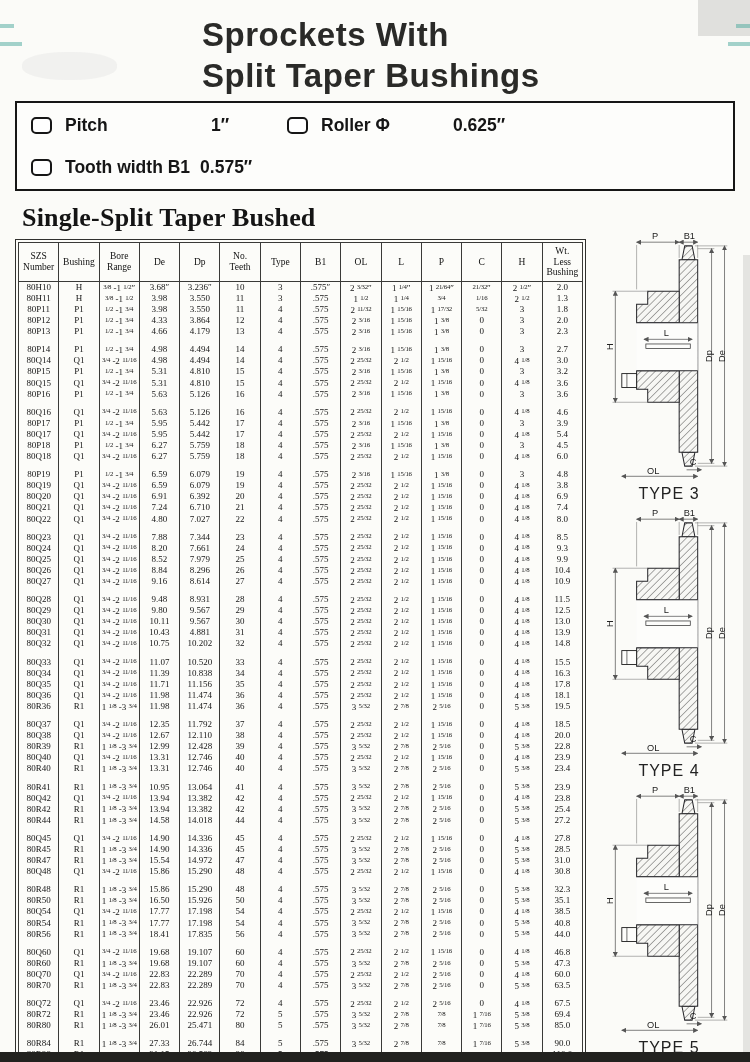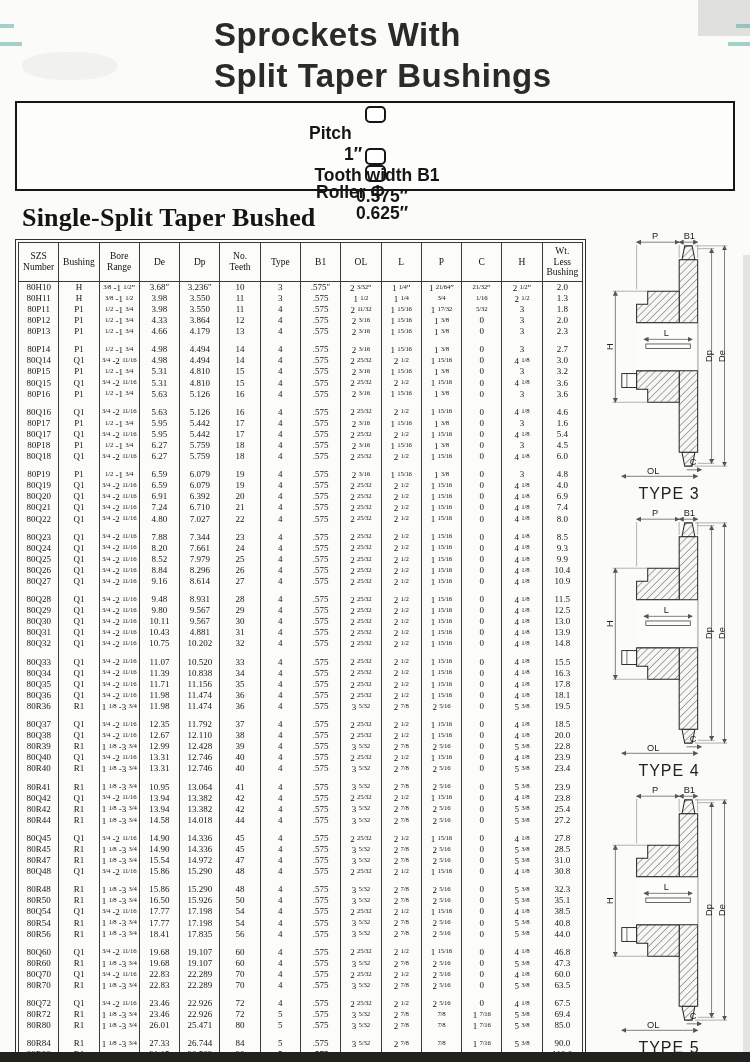--- a/index.html
+++ b/index.html
@@ -13,27 +13,27 @@
   .smudge      { position:absolute; left:22px; top:52px; width:95px; height:28px; background:#ededeb; border-radius:45%; opacity:.7; }
   .acc { position:absolute; height:4px; background:#49a79b; opacity:.5; }
   .acc.a1 { left:0; top:24px; width:14px; }
   .acc.a2 { left:0; top:42px; width:22px; }
   .acc.a3 { right:0; top:24px; width:14px; }
   .acc.a4 { right:0; top:42px; width:22px; }
   .bottom-bar { position:absolute; left:0; right:0; bottom:0; height:10px; background:#22221f; }
 
   
   .title { position:absolute; left:202px; top:14px; font-size:33px; font-weight:bold;
-           color:#2a2a28; line-height:41px; letter-spacing:.5px;margin-left:12px; }
+           color:#2a2a28; line-height:41px; letter-spacing:.5px; }
 
   
   .spec-box { position:absolute; left:15px; top:101px; width:716px; height:86px;
               border:2px solid #161616; background:#fdfdfb; }
   .spec-row { display:flex; align-items:center; height:39px; padding-left:14px; margin-top:3px;
-              font-weight:bold; font-size:17.5px; color:#161616;flex-direction:column; }
+              font-weight:bold; font-size:17.5px; color:#161616; }
   .cb { width:17px; height:13px; border:2px solid #161616; border-radius:5px;
         margin-right:13px; flex:none; background:#fff; }
   .w-l1 { width:146px; } .w-v1 { width:76px; } .w-l2 { width:132px; }
   .m-r { margin-right:10px; }
 
   
   .section { position:absolute; left:14px; top:195px; margin:8px;
              font-family:"Liberation Serif", serif; font-size:26px; font-weight:bold;
              color:#141414; letter-spacing:.2px; }
 
@@ -332,21 +332,21 @@
           <td>5.95</td>
           <td>5.442</td>
           <td>17</td>
           <td>4</td>
           <td>.575</td>
           <td>2 <span class="fr">3/16</span></td>
           <td>1 <span class="fr">15/16</span></td>
           <td>1 <span class="fr">3/8</span></td>
           <td>0</td>
           <td>3</td>
-          <td>1.6</td>
+          <td>3.9</td>
         </tr>
         <tr>
           <td>80Q17</td>
           <td>Q1</td>
           <td><span class="fr">3/4</span> -2 <span class="fr">11/16</span></td>
           <td>5.95</td>
           <td>5.442</td>
           <td>17</td>
           <td>4</td>
           <td>.575</td>
@@ -428,21 +428,21 @@
           <td>6.59</td>
           <td>6.079</td>
           <td>19</td>
           <td>4</td>
           <td>.575</td>
           <td>2 <span class="fr">25/32</span></td>
           <td>2 <span class="fr">1/2</span></td>
           <td>1 <span class="fr">15/16</span></td>
           <td>0</td>
           <td>4 <span class="fr">1/8</span></td>
-          <td>4.0</td>
+          <td>3.8</td>
         </tr>
         <tr>
           <td>80Q20</td>
           <td>Q1</td>
           <td><span class="fr">3/4</span> -2 <span class="fr">11/16</span></td>
           <td>6.91</td>
           <td>6.392</td>
           <td>20</td>
           <td>4</td>
           <td>.575</td>

